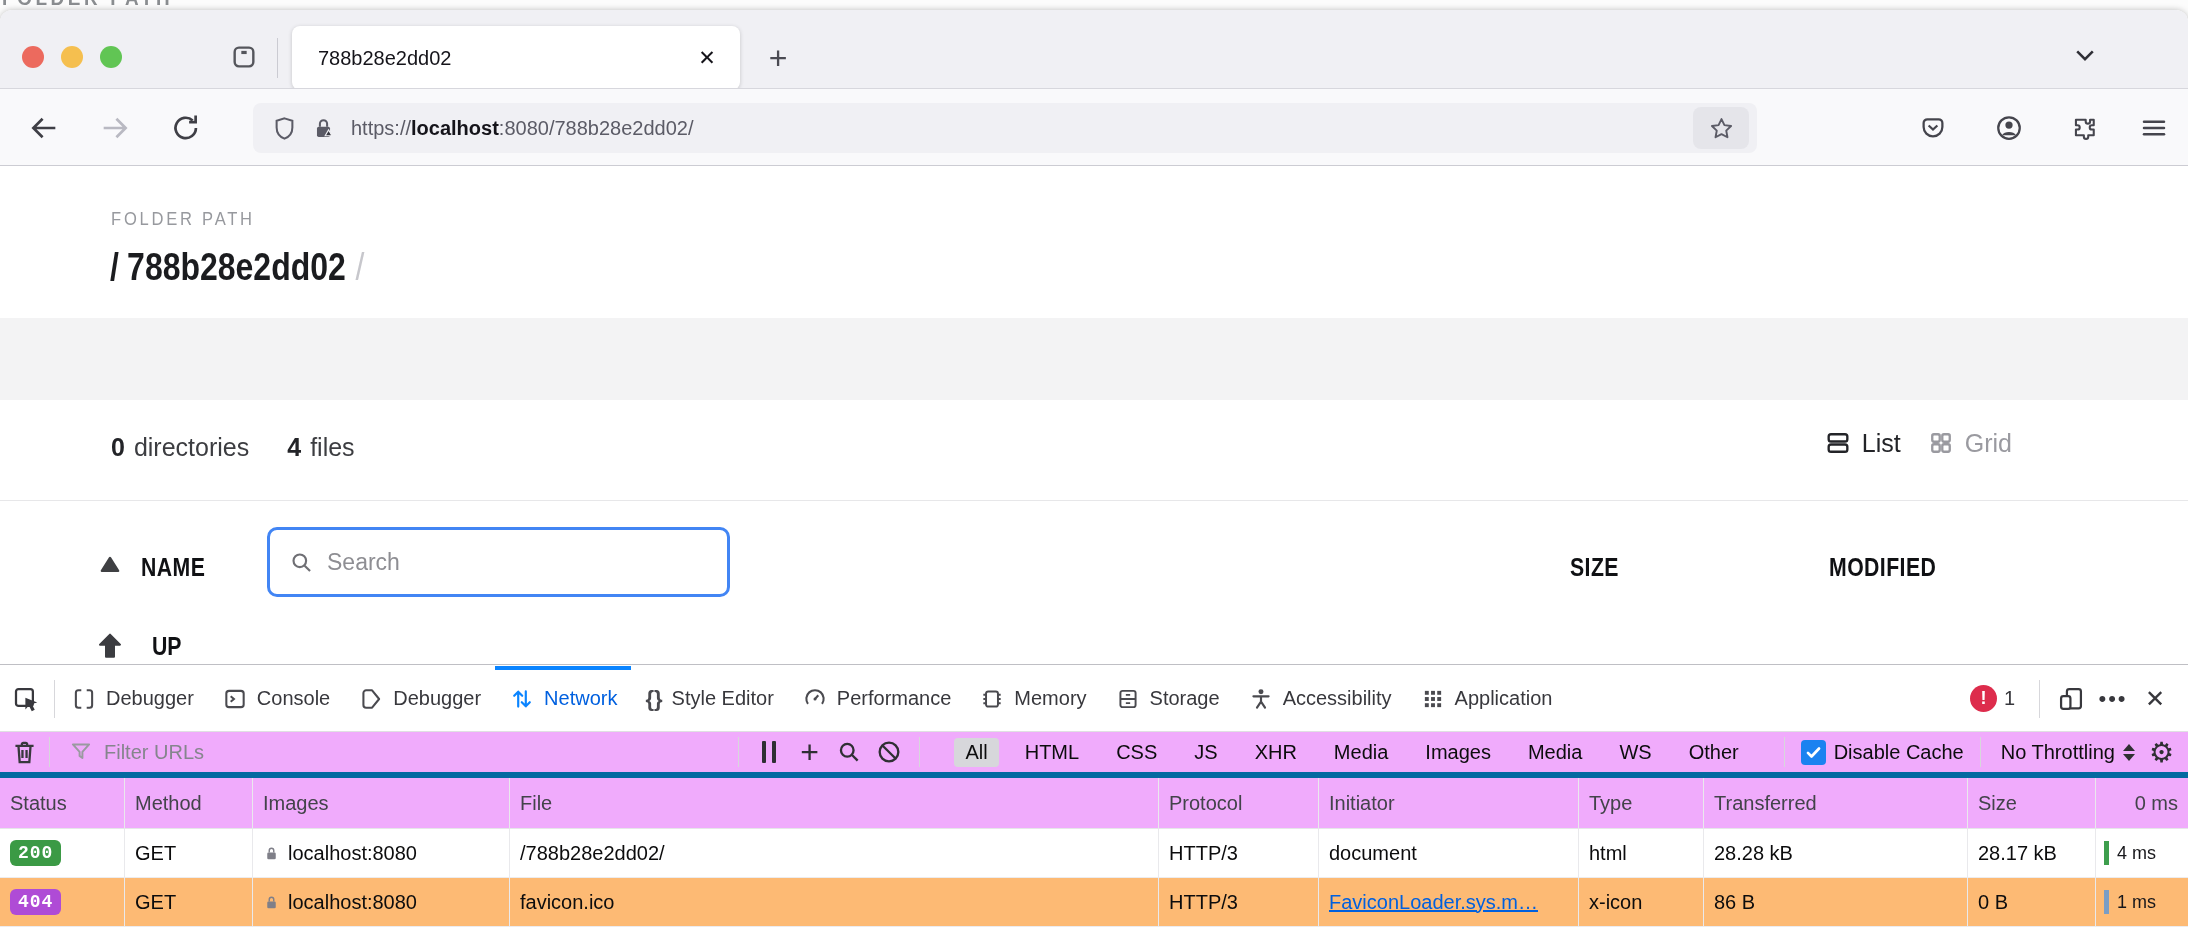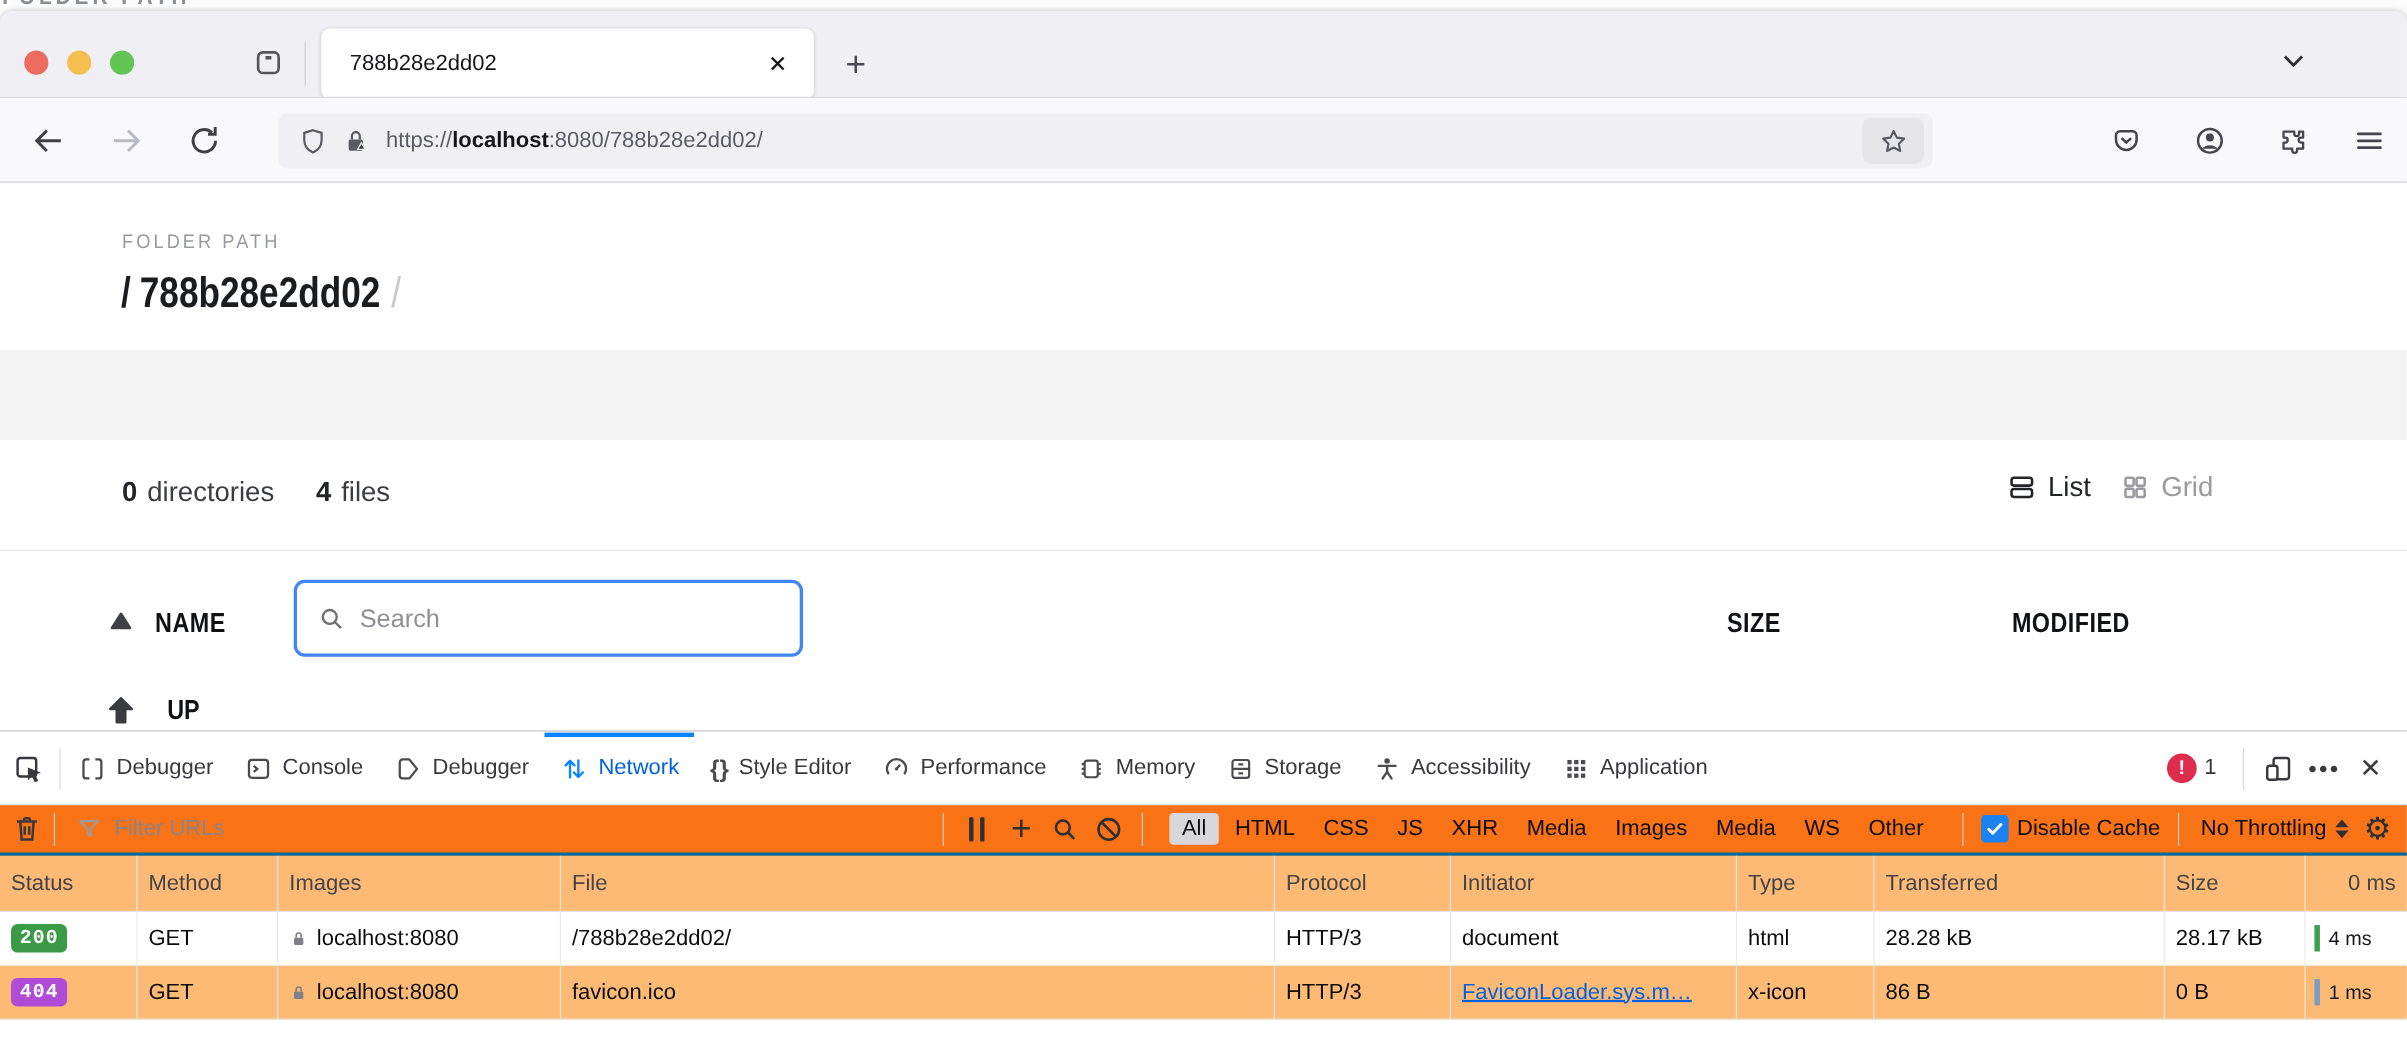--- a/index.html
+++ b/index.html
@@ -76,46 +76,46 @@
   .dt-tab.active .ico { color:#0a84ff; }
   .dt-tab.active::before { content:""; position:absolute; top:0; left:0; right:0; height:4px; background:#0a84ff; }
   .dt-right { margin-left:auto; display:flex; align-items:center; padding-right:12px; }
   .err-badge { width:27px; height:27px; border-radius:50%; background:#dd2c4c; color:#fff; font-size:18px; font-weight:700; display:flex; align-items:center; justify-content:center; }
   .err-count { margin:0 14px 0 7px; color:#38383d; font-size:20px; }
   .dt-right .dt-vsep { margin:0 10px; height:38px; }
   .dt-iconbtn { width:42px; display:flex; align-items:center; justify-content:center; color:#38383d; }
   .meatballs { font-size:22px; letter-spacing:2px; color:#38383d; }
   .dt-close { font-size:24px; color:#38383d; }
 
-  .net-toolbar { position:absolute; top:67px; left:0; width:2188px; height:46px; background:#f97316; border-bottom:3px solid #0369a1; display:flex; align-items:center; }
+  .net-toolbar { position:absolute; top:67px; left:0; width:2188px; height:46px; background:#f0abfc; border-bottom:6px solid #0369a1; display:flex; align-items:center; }
   .nt-trash { margin-left:10px; color:#38383d; }
   .nt-vsep { width:1px; height:30px; background:#d7d7db; margin:0 10px; }
   .nt-funnel { color:#9a9aa0; margin-left:8px; }
   .nt-filter-input { flex:1; border:0; outline:0; background:transparent; font-size:20px; color:#0c0c0d; margin-left:10px; font-family:"Liberation Sans",sans-serif; }
   .nt-filter-input::placeholder { color:#85858d; }
   .nt-btn { width:40px; display:flex; align-items:center; justify-content:center; color:#2f2f33; }
   .pause-icon { display:flex; gap:6px; }
   .pause-icon i { width:4px; height:22px; background:#2f2f33; border-radius:1px; }
   .nt-plus { font-size:32px; font-weight:300; }
-  .type-filters { display:flex; align-items:center; gap:4px; margin:0 14px; }
+  .type-filters { display:flex; align-items:center; gap:15px; margin:0 24px; }
   .chip { padding:3px 11px; font-size:20px; color:#0c0c0d; border-radius:4px; white-space:nowrap; }
   .chip.active { background:#d7d7db; }
   .cache-group { display:flex; align-items:center; gap:8px; margin:0 6px; white-space:nowrap; }
   .checkbox { width:25px; height:25px; border-radius:4px; background:#1b82f0; display:flex; align-items:center; justify-content:center; }
   .cache-label { font-size:20px; }
   .throttle { display:flex; align-items:center; gap:8px; margin:0 10px; white-space:nowrap; font-size:20px; }
   .updown { display:flex; flex-direction:column; gap:3px; }
   .updown i { width:0; height:0; border-left:6px solid transparent; border-right:6px solid transparent; }
   .updown .u { border-bottom:7px solid #2f2f33; }
   .updown .d { border-top:7px solid #2f2f33; }
   .nt-gear { font-size:28px; color:#2f2f33; margin:0 14px 0 4px; }
 
   .net-table { position:absolute; top:113px; left:0; width:2188px; }
   .net-grid { display:grid; grid-template-columns:125px 128px 257px 649px 160px 260px 125px 264px 128px 92px; }
-  .net-head { height:51px; background:#fdba74; border-bottom:1px solid #e6e6e9; }
+  .net-head { height:51px; background:#f0abfc; border-bottom:1px solid #e6e6e9; }
   .net-head .cell { font-size:20px; color:#43434a; }
   .cell { display:flex; align-items:center; padding-left:10px; border-right:1px solid #e9e9ec; overflow:hidden; white-space:nowrap; }
   .cell:last-child { border-right:0; }
   .net-row { height:49px; border-bottom:1px solid #ececef; font-size:20px; color:#0c0c0d; }
   .net-row.alt { background:#fdba74; }
   .badge { font-family:"Liberation Mono", monospace; font-size:18px; font-weight:700; color:#fff; padding:3px 8px; border-radius:6px; letter-spacing:1px; }
   .lock-small { color:#7f7f88; margin-right:8px; flex:none; }
   .init-link { color:#0060df; text-decoration:underline; }
   .cell-time { padding-left:8px; gap:8px; }
   .tl-bar { width:5px; height:24px; flex:none; }

